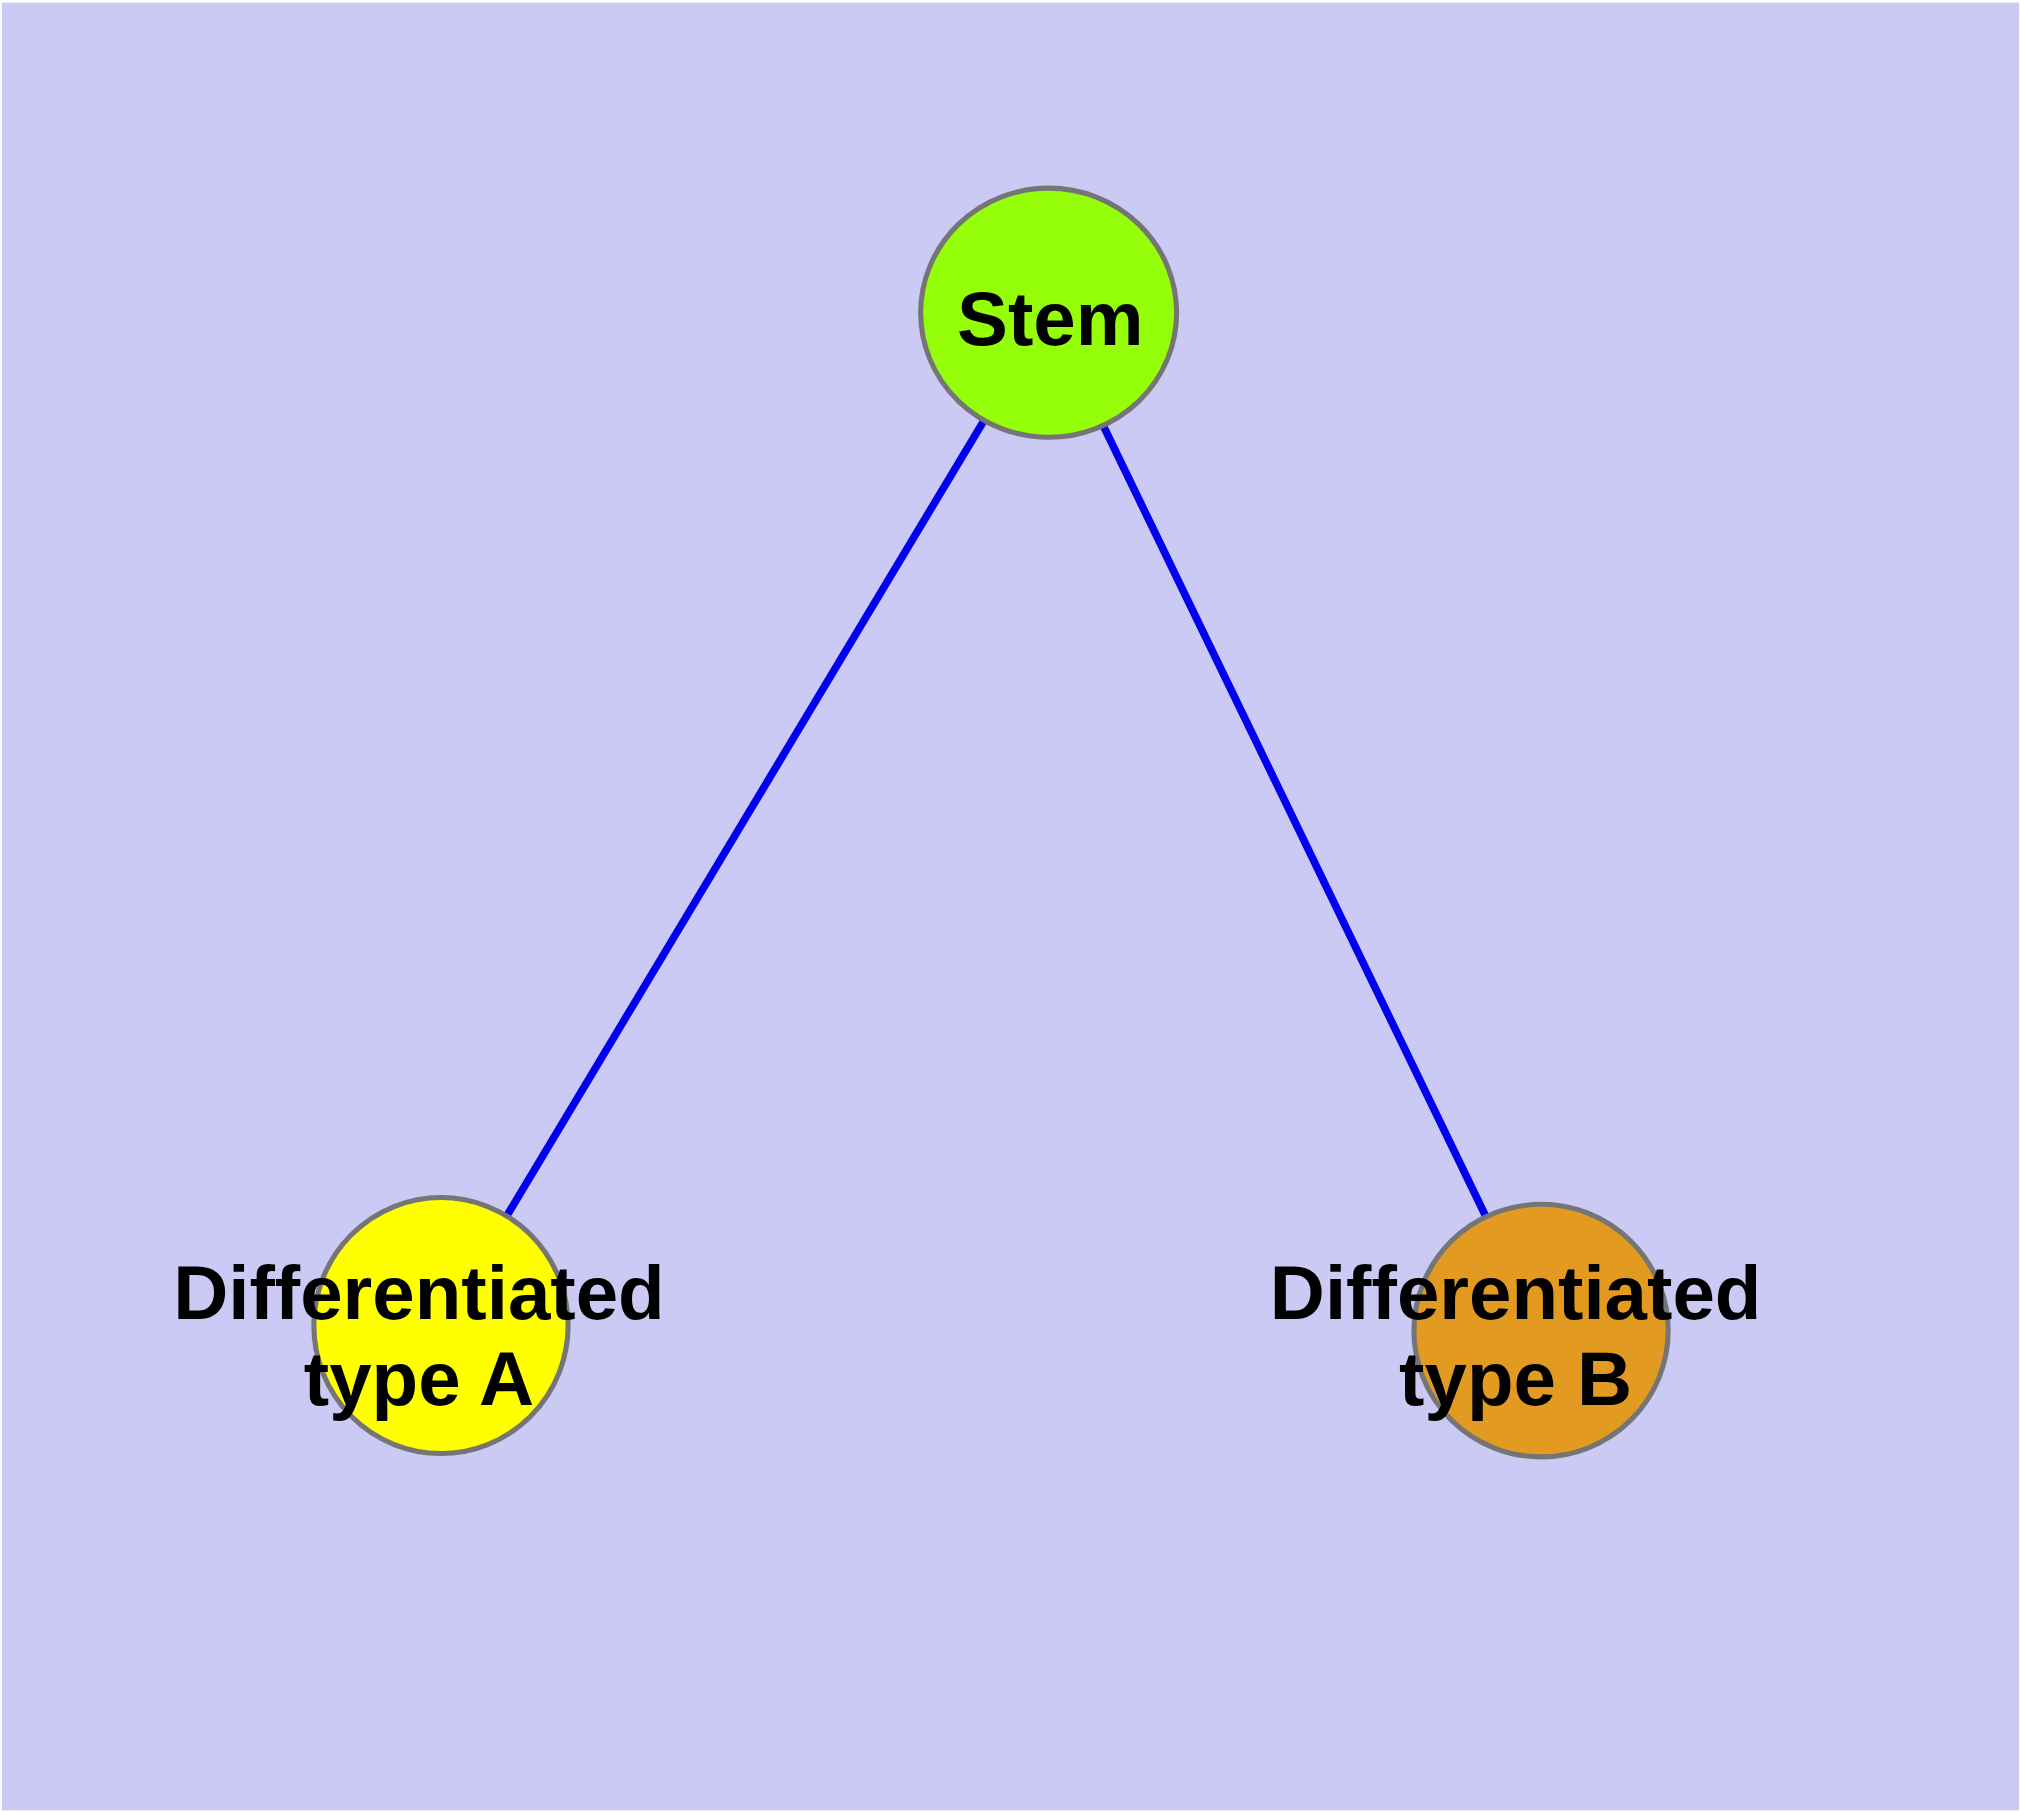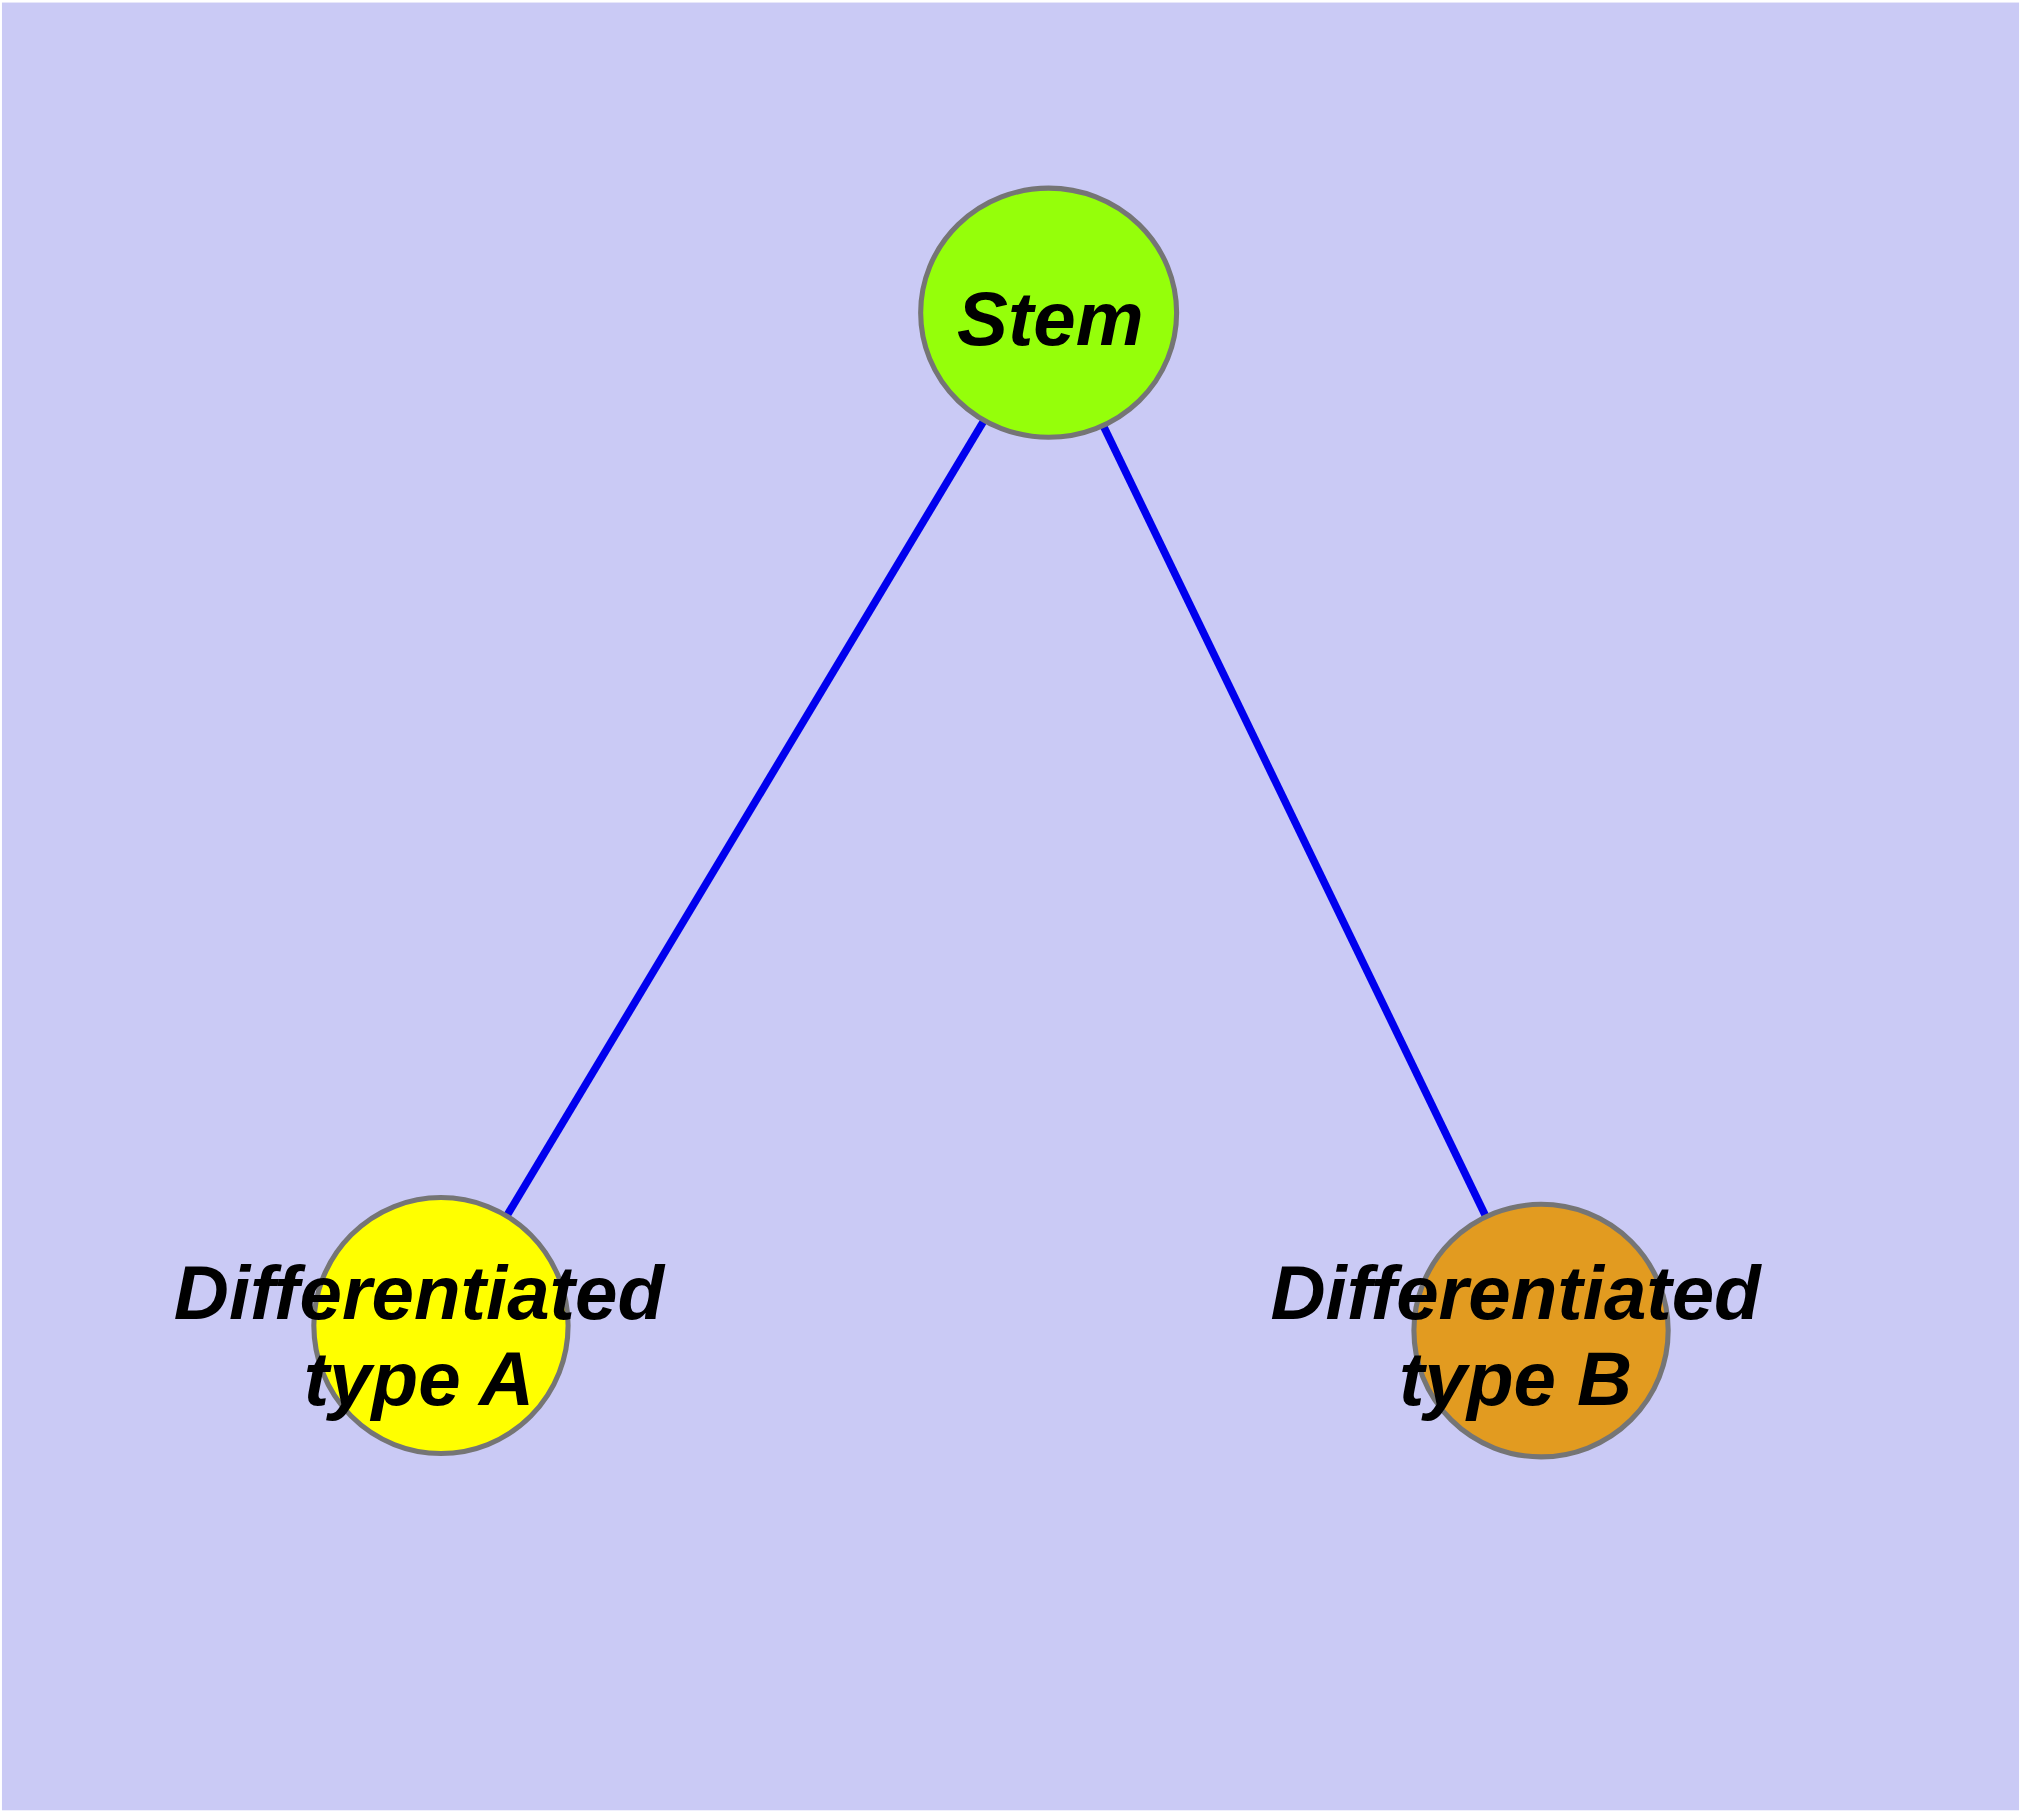--- a/index.html
+++ b/index.html
@@ -9,21 +9,20 @@
     height: 1812px;
     background: #ffffff;
     font-family: "Liberation Sans", sans-serif;
     overflow: hidden;
   }
   #stage {
     position: absolute;
     left: 0; top: 0;
     width: 2021px;
     height: 1812px;
-    font-style: italic;
   }
   svg text {
     font-family: "Liberation Sans", "DejaVu Sans", sans-serif;
     font-weight: bold;
     fill: #000000;
   }
 </style>
 </head>
 <body>
 

